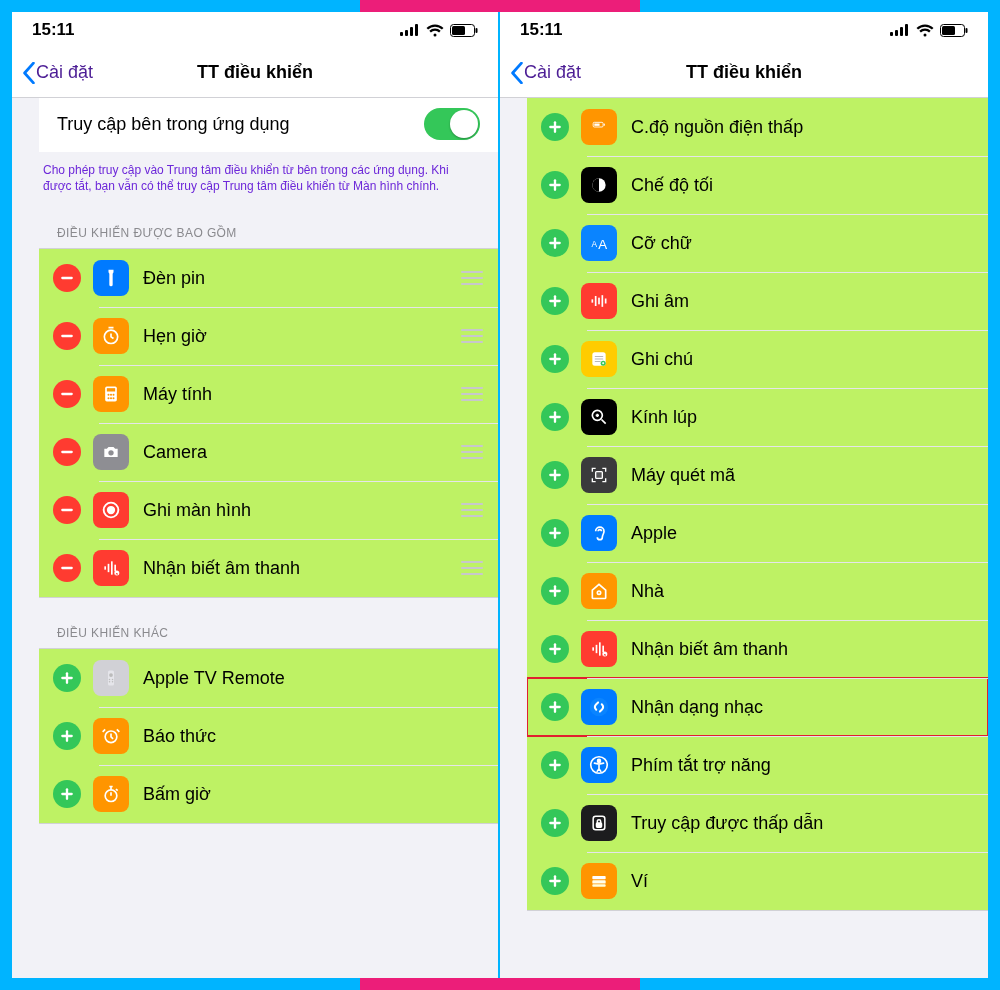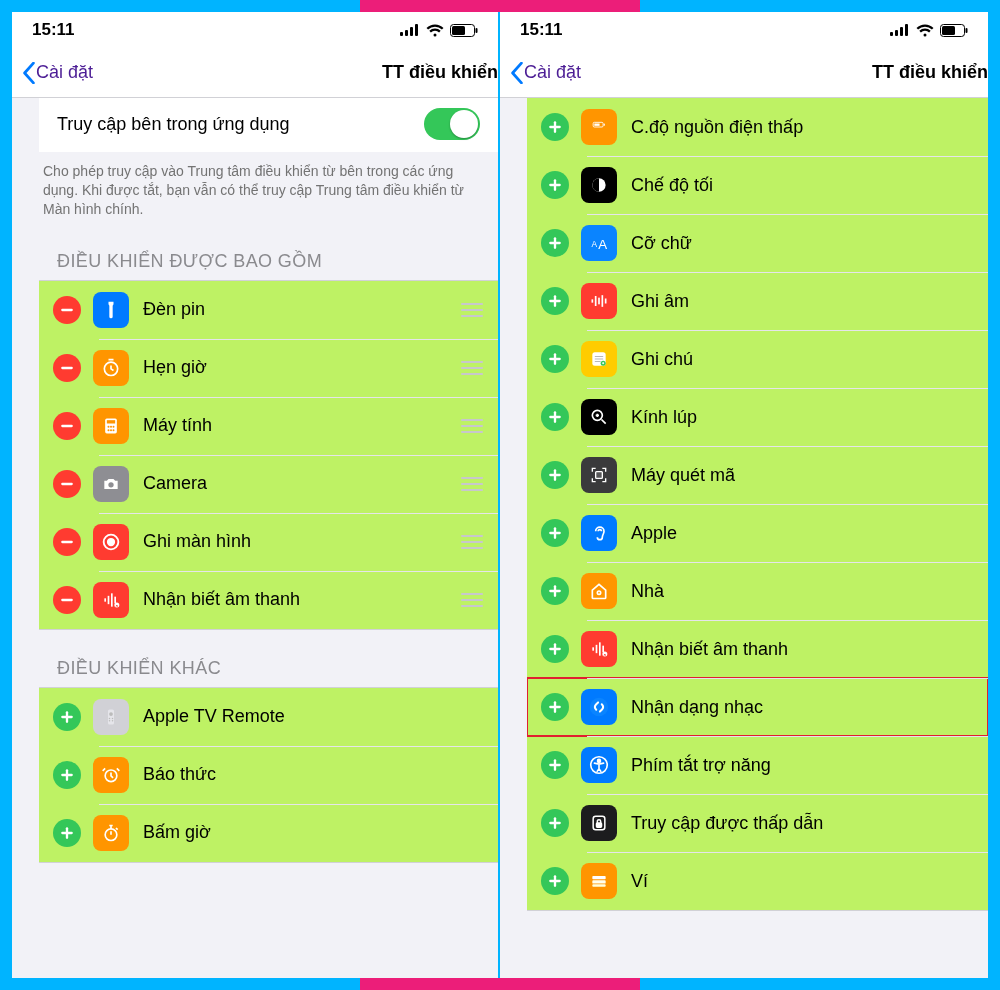--- a/index.html
+++ b/index.html
@@ -82,21 +82,21 @@
   .back {
     display: flex;
     align-items: center;
     color: #4c1d95;
     font-size: 18px;
   }
   .back svg { width: 14px; height: 22px; }
   .nav-title {
     position: absolute;
     left: 0; right: 0;
-    text-align: right;
+    text-align: center;
     font-size: 18px;
     font-weight: 600;
     color: #000;
     pointer-events: none;
   }
 
   .scroll {
     height: calc(100% - 86px);
     overflow: hidden;
     margin-left: 27px;
@@ -117,29 +117,29 @@
   .switch {
     width: 56px; height: 32px; border-radius: 16px;
     background: #34c759; position: relative;
   }
   .switch::after {
     content:""; position:absolute; width:28px; height:28px; border-radius:50%;
     background:#fff; top:2px; right:2px; box-shadow:0 1px 2px rgba(0,0,0,0.3);
   }
 
   .explain {
-    color: #737373;
-    font-size: 14px;
+    color: #6d28d9;
+    font-size: 12px;
     line-height: 1.35;
     padding: 10px 18px 4px 4px;
   }
 
   .section-header {
     color: #8a8a8e;
-    font-size: 18px;
+    font-size: 12px;
     letter-spacing: 0.4px;
     padding: 28px 18px 8px 18px;
     text-transform: uppercase;
   }
 
   .list {
     background: #bef264;
     border-top: 1px solid #d1d1d6;
     border-bottom: 1px solid #d1d1d6;
   }

